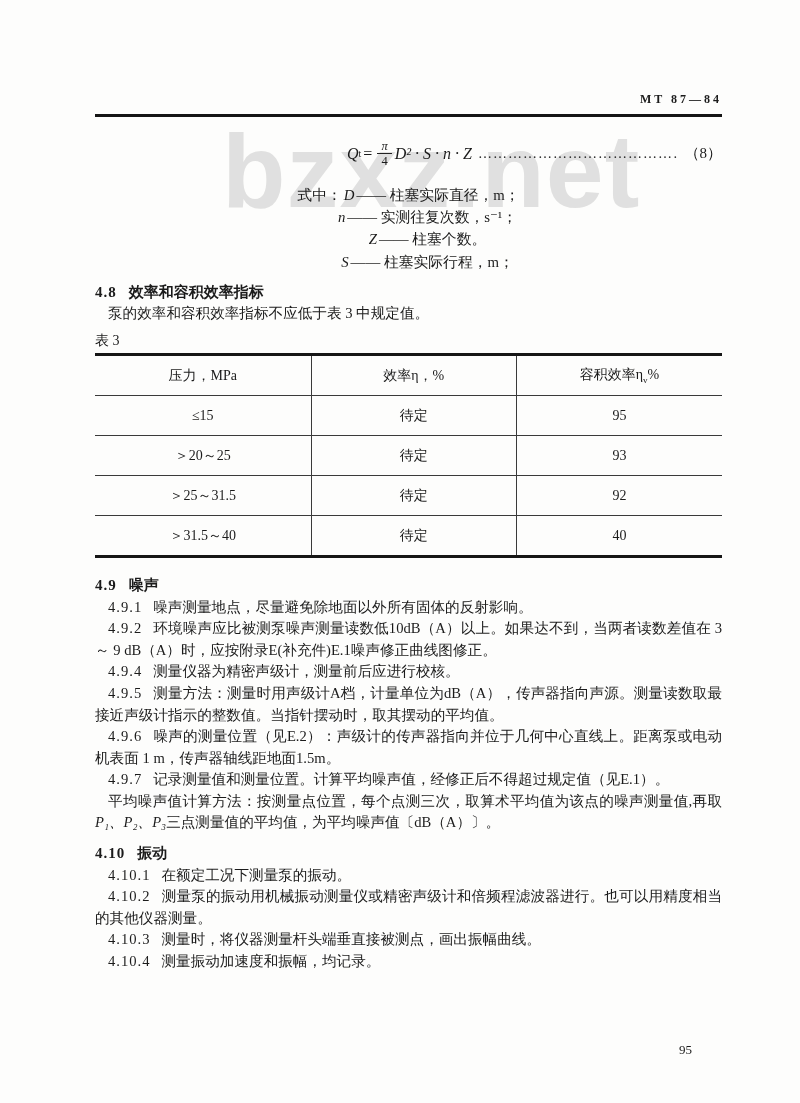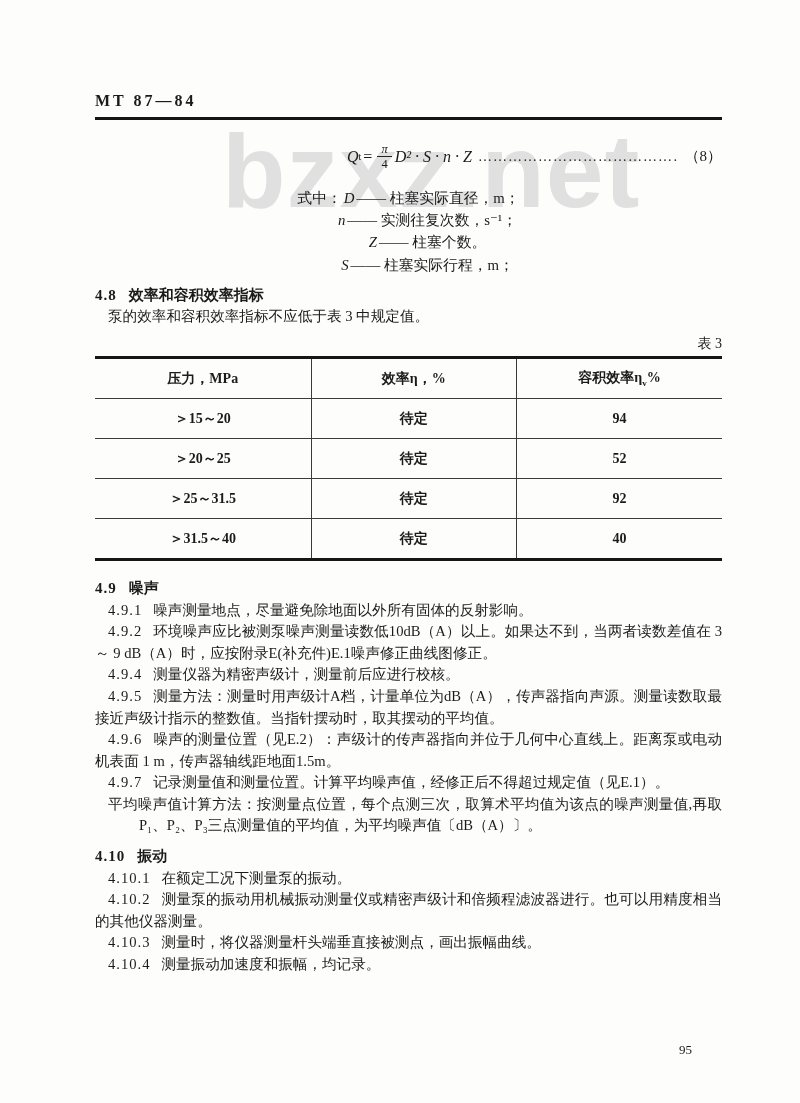--- a/index.html
+++ b/index.html
@@ -13,21 +13,21 @@
   }
   .watermark{
     position:absolute;left:222px;top:112px;
     font-family:"Liberation Sans","DejaVu Sans",sans-serif;
     font-weight:bold;font-size:104px;letter-spacing:1px;
     color:rgba(150,150,150,0.28);
     z-index:0;user-select:none;white-space:nowrap;
   }
   .content{position:absolute;left:95px;top:92px;width:627px;z-index:1;}
   .doc-header{
-    text-align:left;font-weight:bold;font-size:16px;
+    text-align:right;font-weight:bold;font-size:12px;
     letter-spacing:3px;
   }
   .rule{height:3px;background:#151515;margin-top:7px;}
   
   .formula-row{
     display:flex;align-items:center;margin-top:22px;
     font-size:16px;
   }
   .formula-spacer{flex:0 0 252px;}
   .formula{display:inline-flex;align-items:center;white-space:nowrap;font-style:italic;}
@@ -41,30 +41,30 @@
   .defs{margin-top:15px;font-size:14.8px;line-height:22.3px;}
   .defs .def-line{white-space:nowrap;text-align:center;}
   .defs .sym{font-style:italic;padding:0 2px;}
   .defs .indent{margin-left:36px;}
   .note{font-size:12.8px;margin-top:5px;padding-left:12px;}
   
   .heading{margin:9px 0 0 0;font-weight:bold;font-size:15px;line-height:21.5px;}
   .heading .num{margin-right:12px;letter-spacing:1px;}
   .para,.item{margin:0;font-size:14.6px;line-height:21.6px;text-align:justify;text-indent:13px;}
   .item .num{font-weight:normal;margin-right:11px;letter-spacing:1px;}
-  .pvar{margin-left:44px;}
+  .pvar{font-style:italic;}
   
-  .tbl-caption{text-align:right;font-size:14px;margin-top:7px;}
+  .tbl-caption{text-align:left;font-size:14px;margin-top:7px;}
   table.t3{
     width:100%;border-collapse:collapse;margin-top:3px;
     border-top:3px solid #161616;border-bottom:3px solid #161616;
     table-layout:fixed;
   }
   table.t3 th,table.t3 td{
-    font-weight:bold;text-align:center;font-size:14px;
+    font-weight:normal;text-align:center;font-size:14px;
     height:39px;border-bottom:1.5px solid #3a3a3a;
     padding:0;
   }
   table.t3 th+th,table.t3 td+td{border-left:1.5px solid #3a3a3a;text-align:center;}
   table.t3 col.c1{width:216px;}
   table.t3 sub{font-size:9px;}
   .section{margin-top:17px;}
   .page-number{position:absolute;left:679px;top:1042px;font-size:13px;z-index:1;}
 </style>
 </head>
@@ -123,28 +123,28 @@
         </colgroup>
       <thead>
         <tr>
           <th>压力，MPa</th>
           <th>效率η，%</th>
           <th><span>容积效率η</span><sub>v</sub><span>%</span></th>
         </tr>
       </thead>
       <tbody>
         <tr>
-          <td>＞15～20</td>
+          <td>≤15</td>
           <td>待定</td>
-          <td>94</td>
+          <td>95</td>
         </tr>
         <tr>
           <td>＞20～25</td>
           <td>待定</td>
-          <td>52</td>
+          <td>93</td>
         </tr>
         <tr>
           <td>＞25～31.5</td>
           <td>待定</td>
           <td>92</td>
         </tr>
         <tr>
           <td>＞31.5～40</td>
           <td>待定</td>
           <td>40</td>

